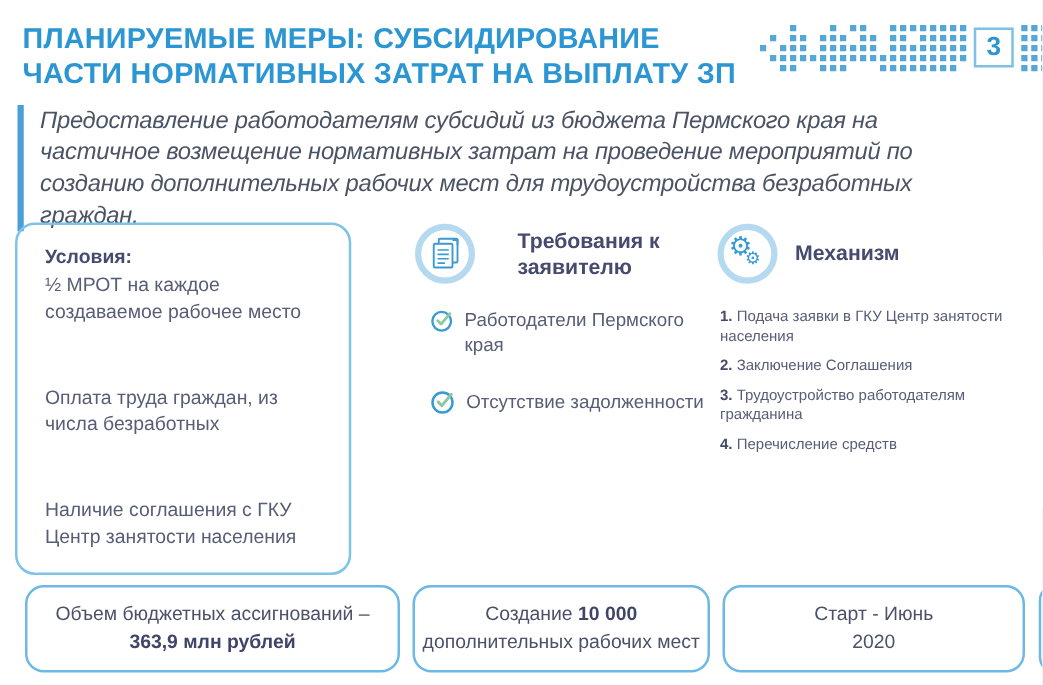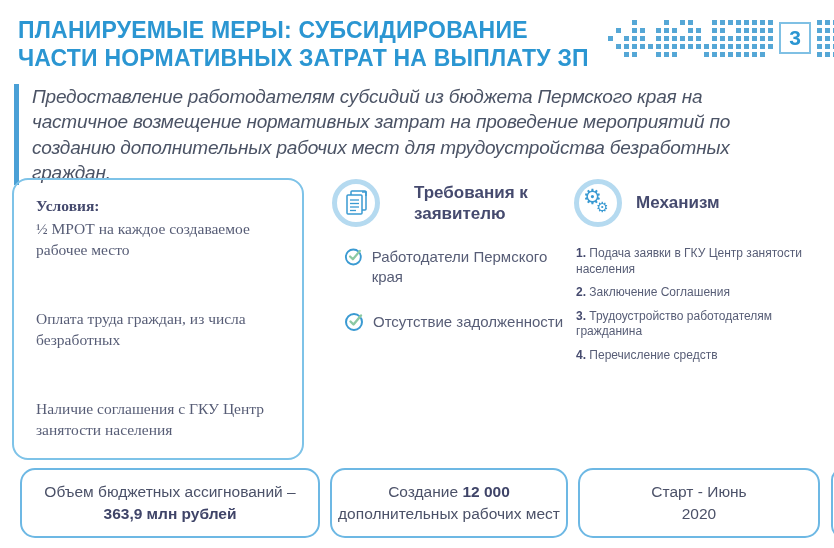--- a/index.html
+++ b/index.html
@@ -34,24 +34,23 @@
     font-size: 21px; font-weight: bold; color: #2b96d2;
   }
   
   .intro {
     position: absolute; left: 14px; top: 84px; width: 748px;
     border-left: 5px solid #4aa0d6; padding-left: 13px;
     font-size: 19px; line-height: 1.33; color: #4b5365; letter-spacing: -0.2px; font-style: italic;
   }
   
   .conditions-box {
-    position: absolute; left: 12px; top: 178px; width: 292px; height: 282px;
+    position: absolute; left: 12px; top: 178px; width: 269px; height: 282px;
     border: 2px solid #7ec3e8; border-radius: 16px;
     padding: 17px 22px;
-    font-family: Liberation Serif, serif;
   }
   .conditions-heading { font-size: 15.5px; font-weight: bold; color: #454a6e; margin-bottom: 3px; }
   .condition-item { font-size: 15.5px; line-height: 1.38; color: #575d76; }
   .condition-item + .condition-item { margin-top: 47px; }
   
   .col-header { position: absolute; display: flex; align-items: center; }
   .col-header.req { left: 332px; top: 179px; gap: 20px; }
   .col-header.mech { left: 574px; top: 179px; }
   .icon-circle {
     flex: none; width: 48px; height: 48px; border-radius: 50%;
@@ -296,21 +295,21 @@
     <p class="step"><span class="num">3.</span> <span>Трудоустройство работодателям гражданина</span></p>
     <p class="step"><span class="num">4.</span> <span>Перечисление средств</span></p>
   </div>
 
   <div class="footer-box budget">
     <div>Объем бюджетных ассигнований –</div>
     <div class="bold">363,9 млн рублей</div>
   </div>
 
   <div class="footer-box jobs">
-    <div><span>Создание </span><span class="bold">12 000</span></div>
+    <div><span>Создание </span><span class="bold">10 000</span></div>
     <div>дополнительных рабочих мест</div>
   </div>
 
   <div class="footer-box start">
     <div>Старт - Июнь</div>
     <div>2020</div>
   </div>
 
   <div class="footer-box sliver"></div>
 

